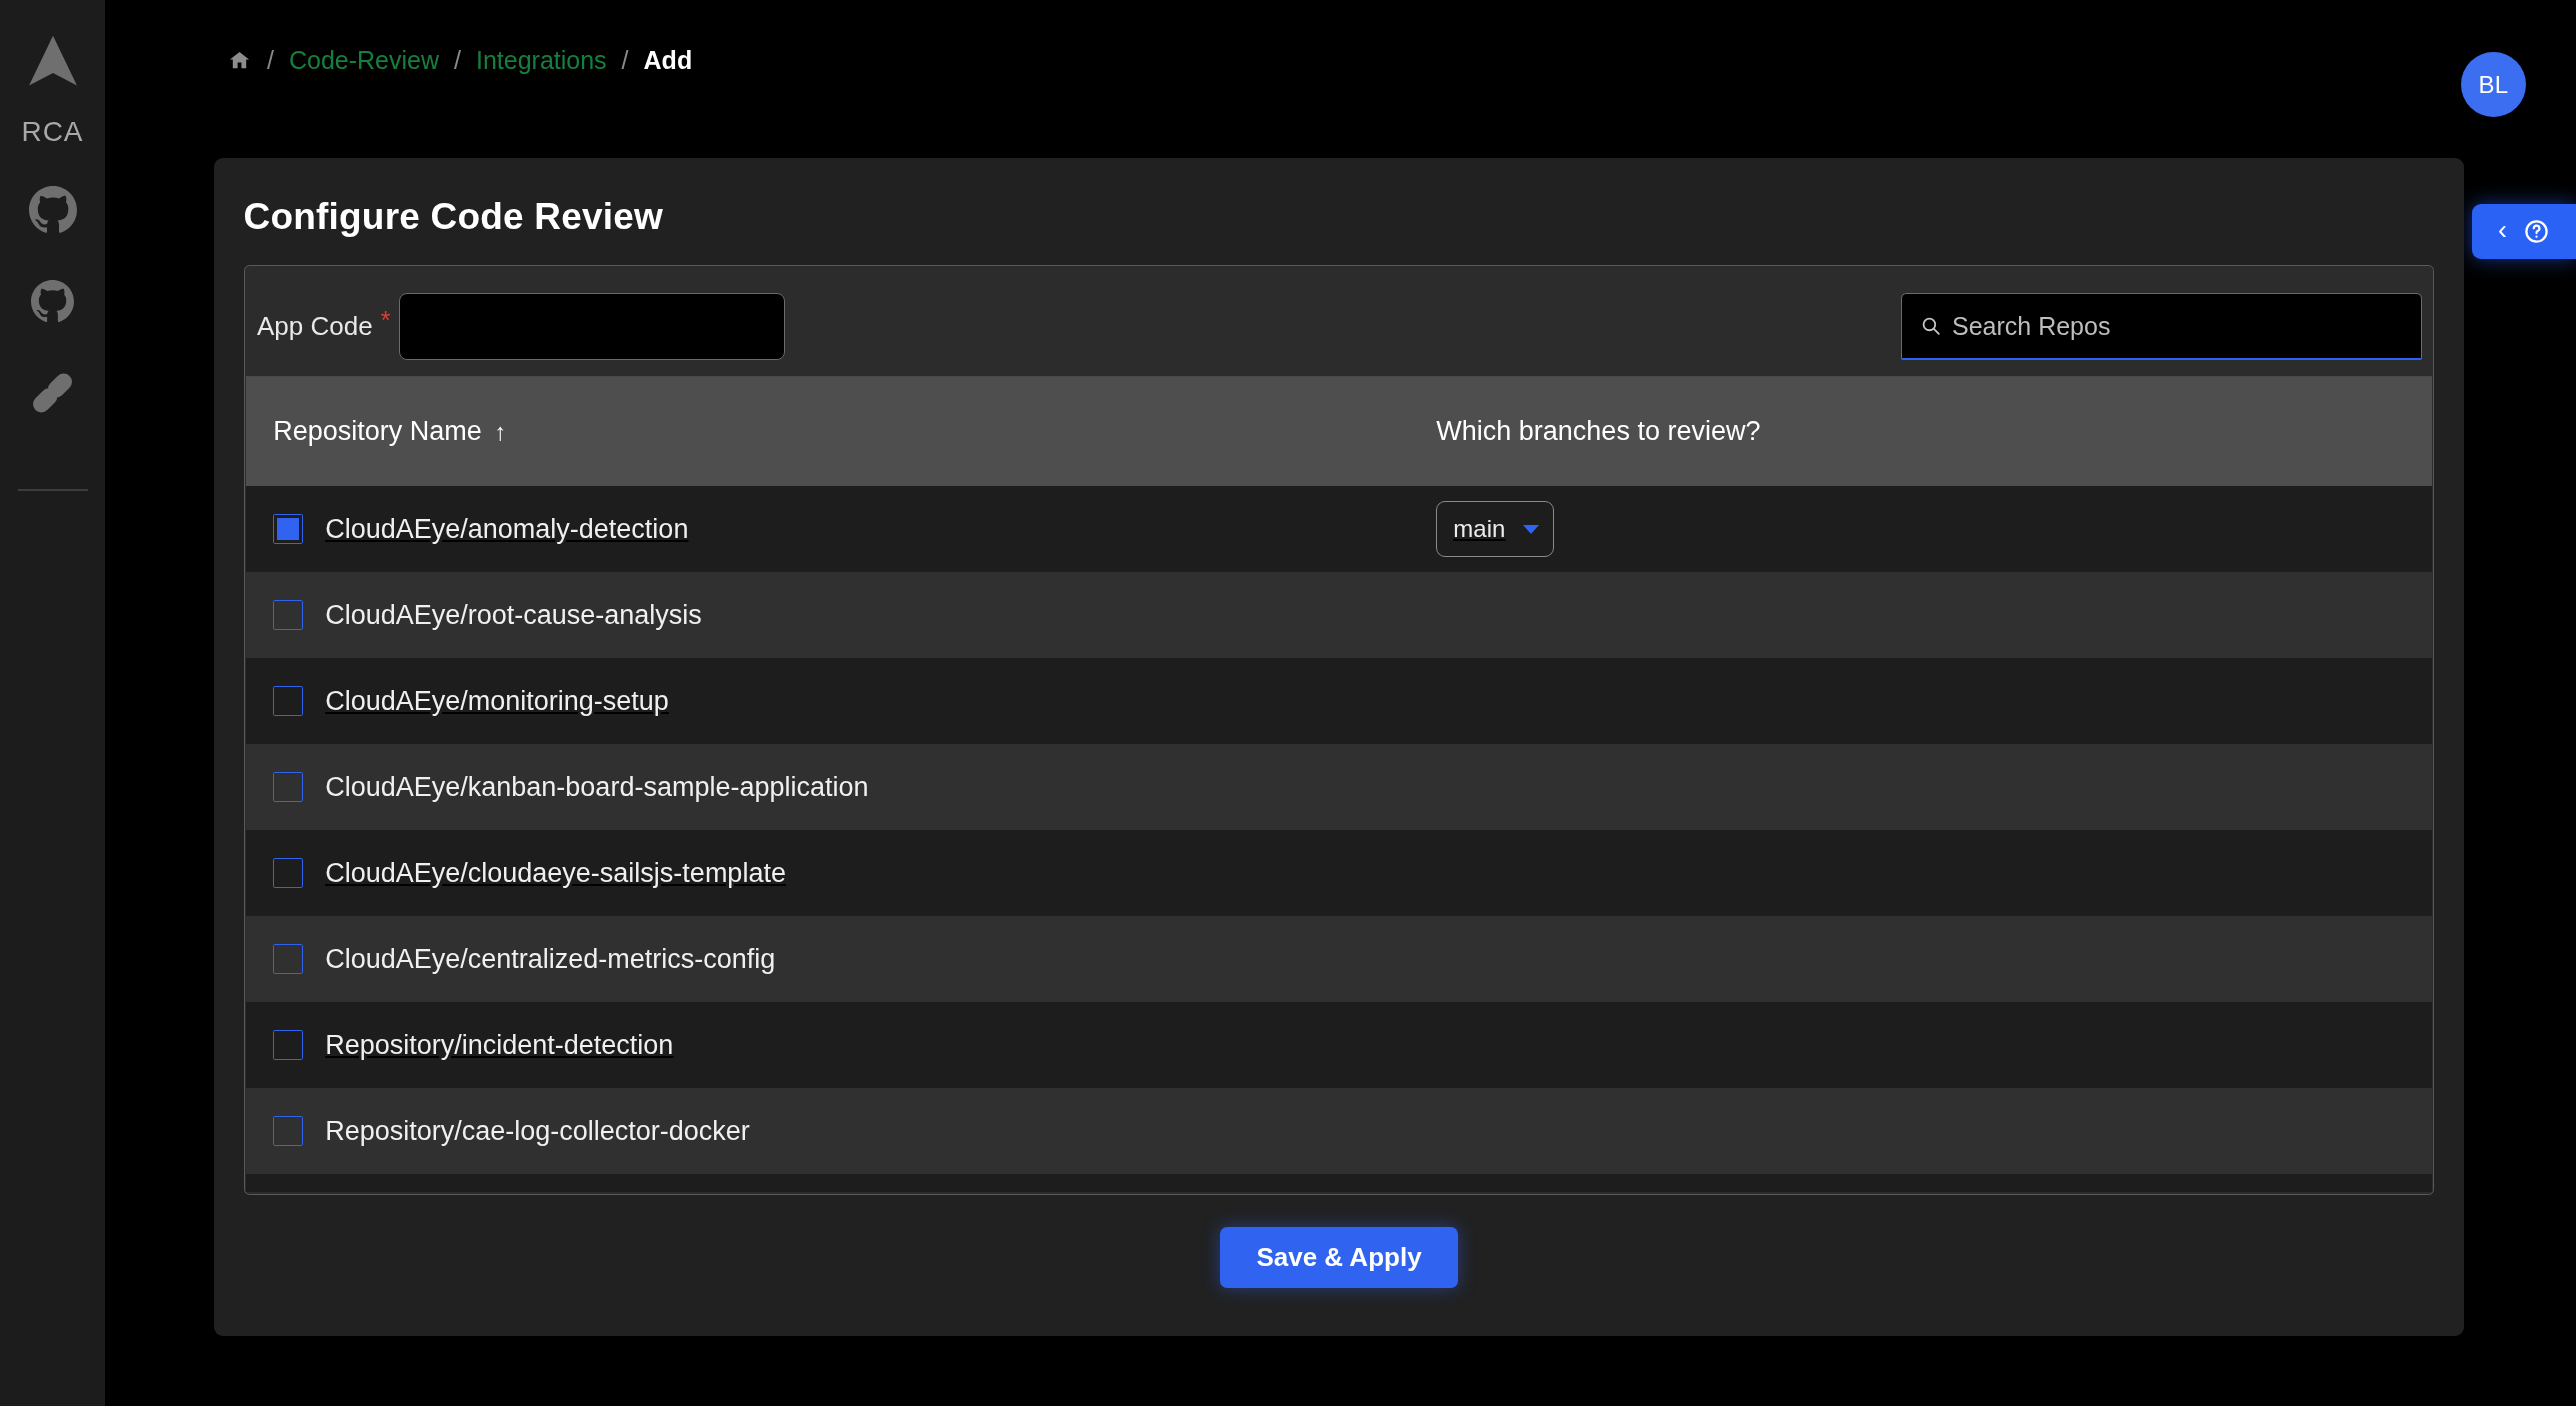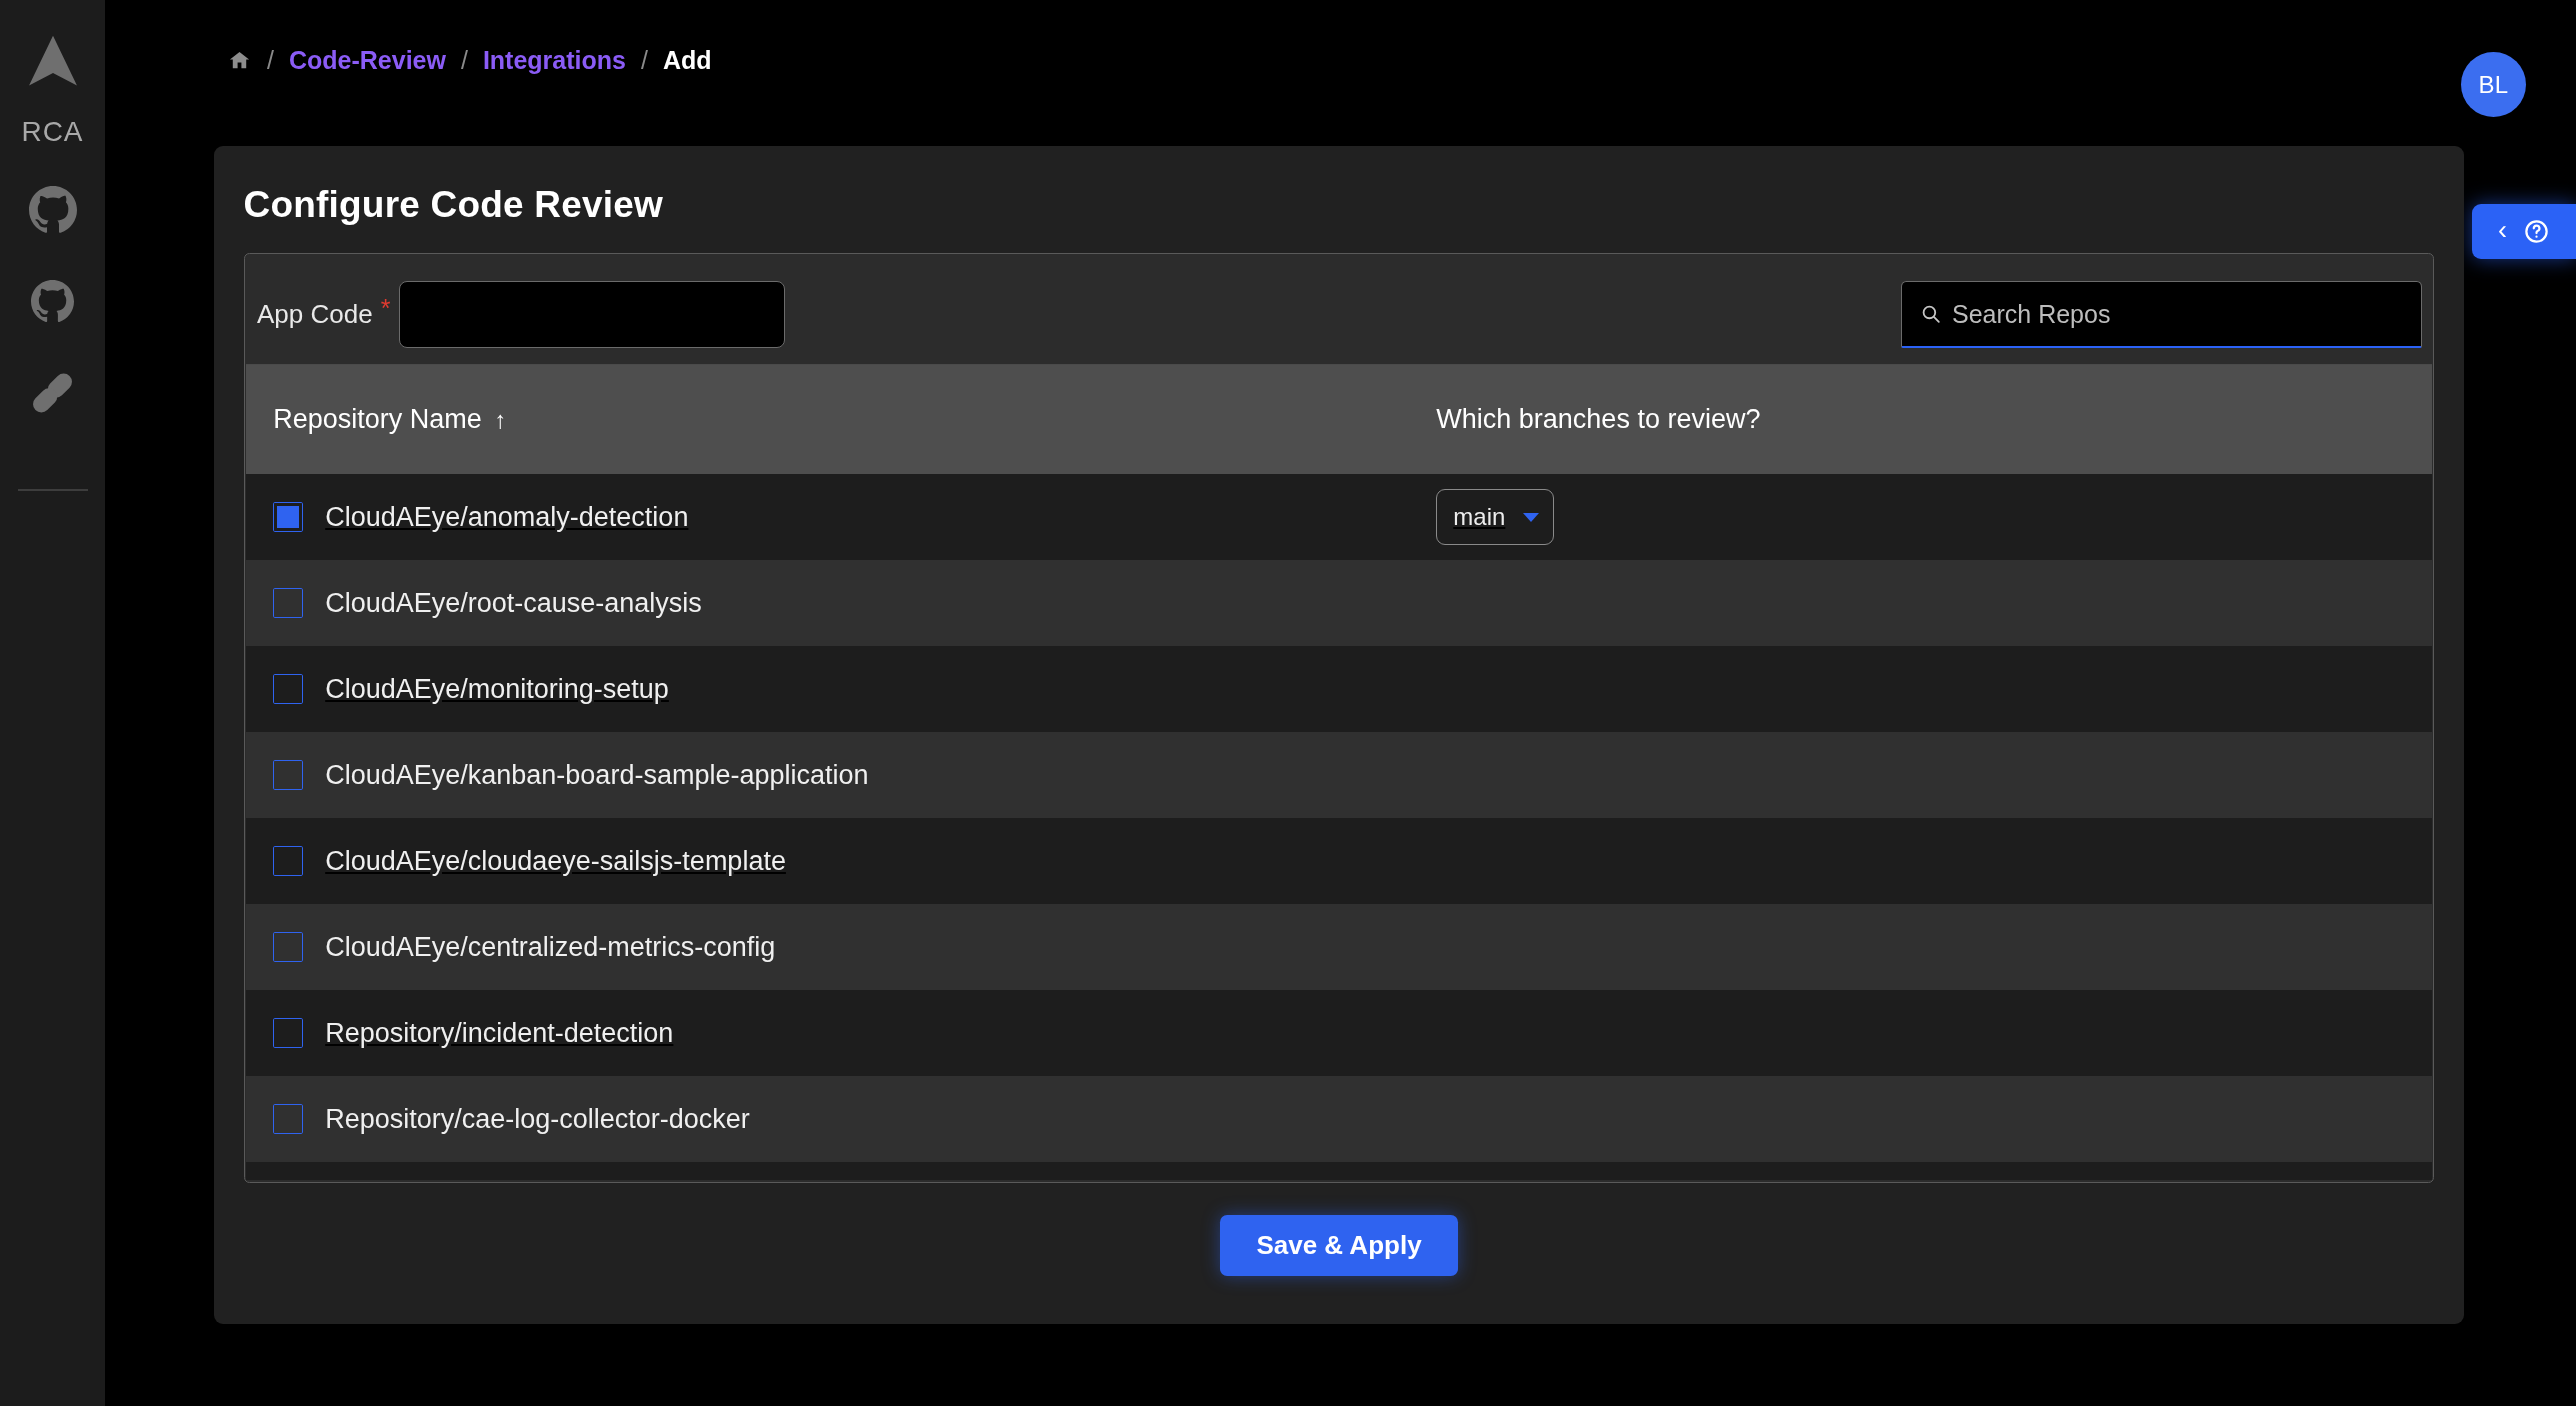--- a/index.html
+++ b/index.html
@@ -29,21 +29,21 @@
 
   
   .main { flex: 1; position: relative; height: 1406px; background: #000; }
 
   .breadcrumb {
     display:flex; align-items:center; gap: 15px;
     padding: 48px 0 0 122px; height: 72px;
   }
   .bc-home { width: 25px; height: 23px; display:flex; align-items:center; }
   .bc-sep { color:#8a8a8a; font-size: 25px; }
-  .bc-item { color:#8b5cf6; font-size: 25px; font-weight: bold; }
+  .bc-item { color:#15803d; font-size: 25px; }
   .bc-item.current { color:#ffffff; font-weight: 700; }
 
   .avatar {
     position:absolute; right: 50px; top: 52px;
     width: 65px; height: 65px; border-radius: 50%;
     background: #3b6ef0; color:#fff;
     display:flex; align-items:center; justify-content:center;
     font-size: 24px; letter-spacing: 0.4px;
   }
 
@@ -52,21 +52,21 @@
     width: 104px; height: 55px;
     background: #2b62f6; border-radius: 9px 0 0 9px;
     display:flex; align-items:center; justify-content:center; gap: 16px;
     box-shadow: 0 0 19.7px rgba(43,98,246,0.55);
   }
   .help-chev { color:#fff; font-size: 27px; line-height:1; margin-top:-2.7px; }
   .help-q { width: 27px; height: 27px; }
 
   
   .card {
-    position: absolute; left: 109px; top: 146px;
+    position: absolute; left: 109px; top: 158px;
     width: 2250px; height: 1178px;
     background: #212121; border-radius: 9px;
   }
   .card-title {
     color: #ffffff; font-size: 37px; font-weight: 700;
     padding: 38px 0 0 29.5px; letter-spacing: 0.2px;
   }
 
   .panel {
     position:absolute; left: 29.5px; top: 107px;

